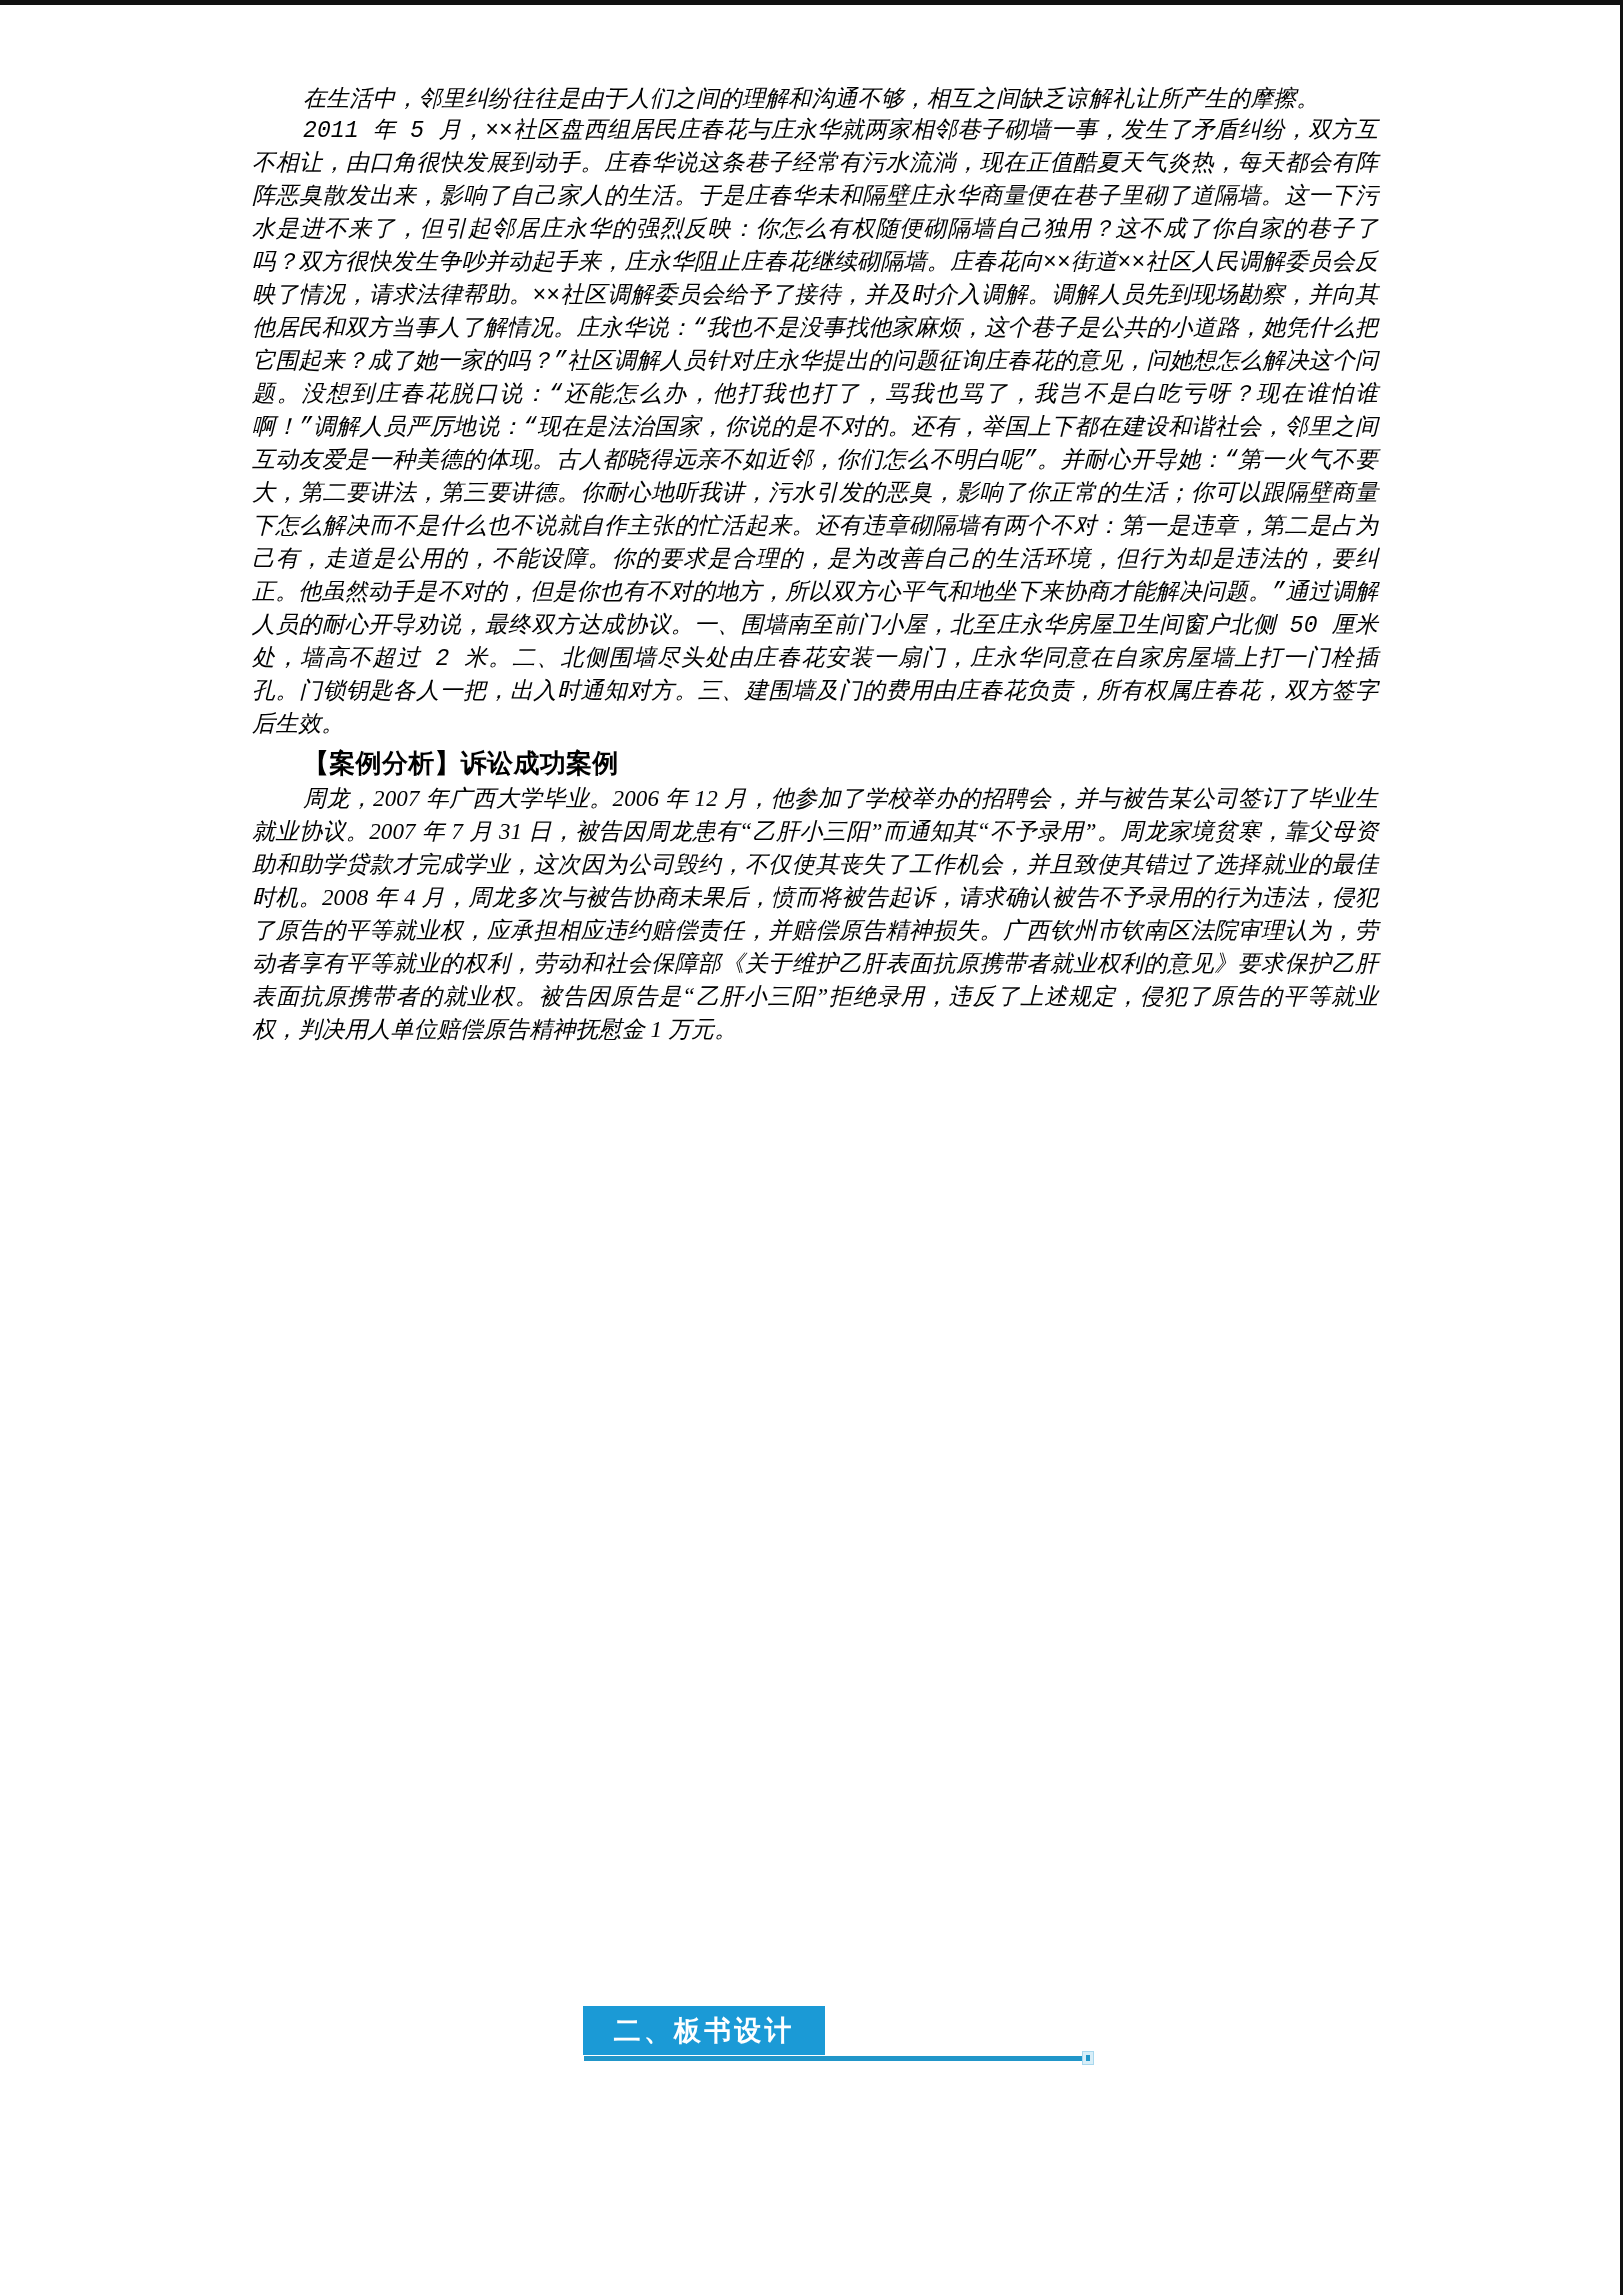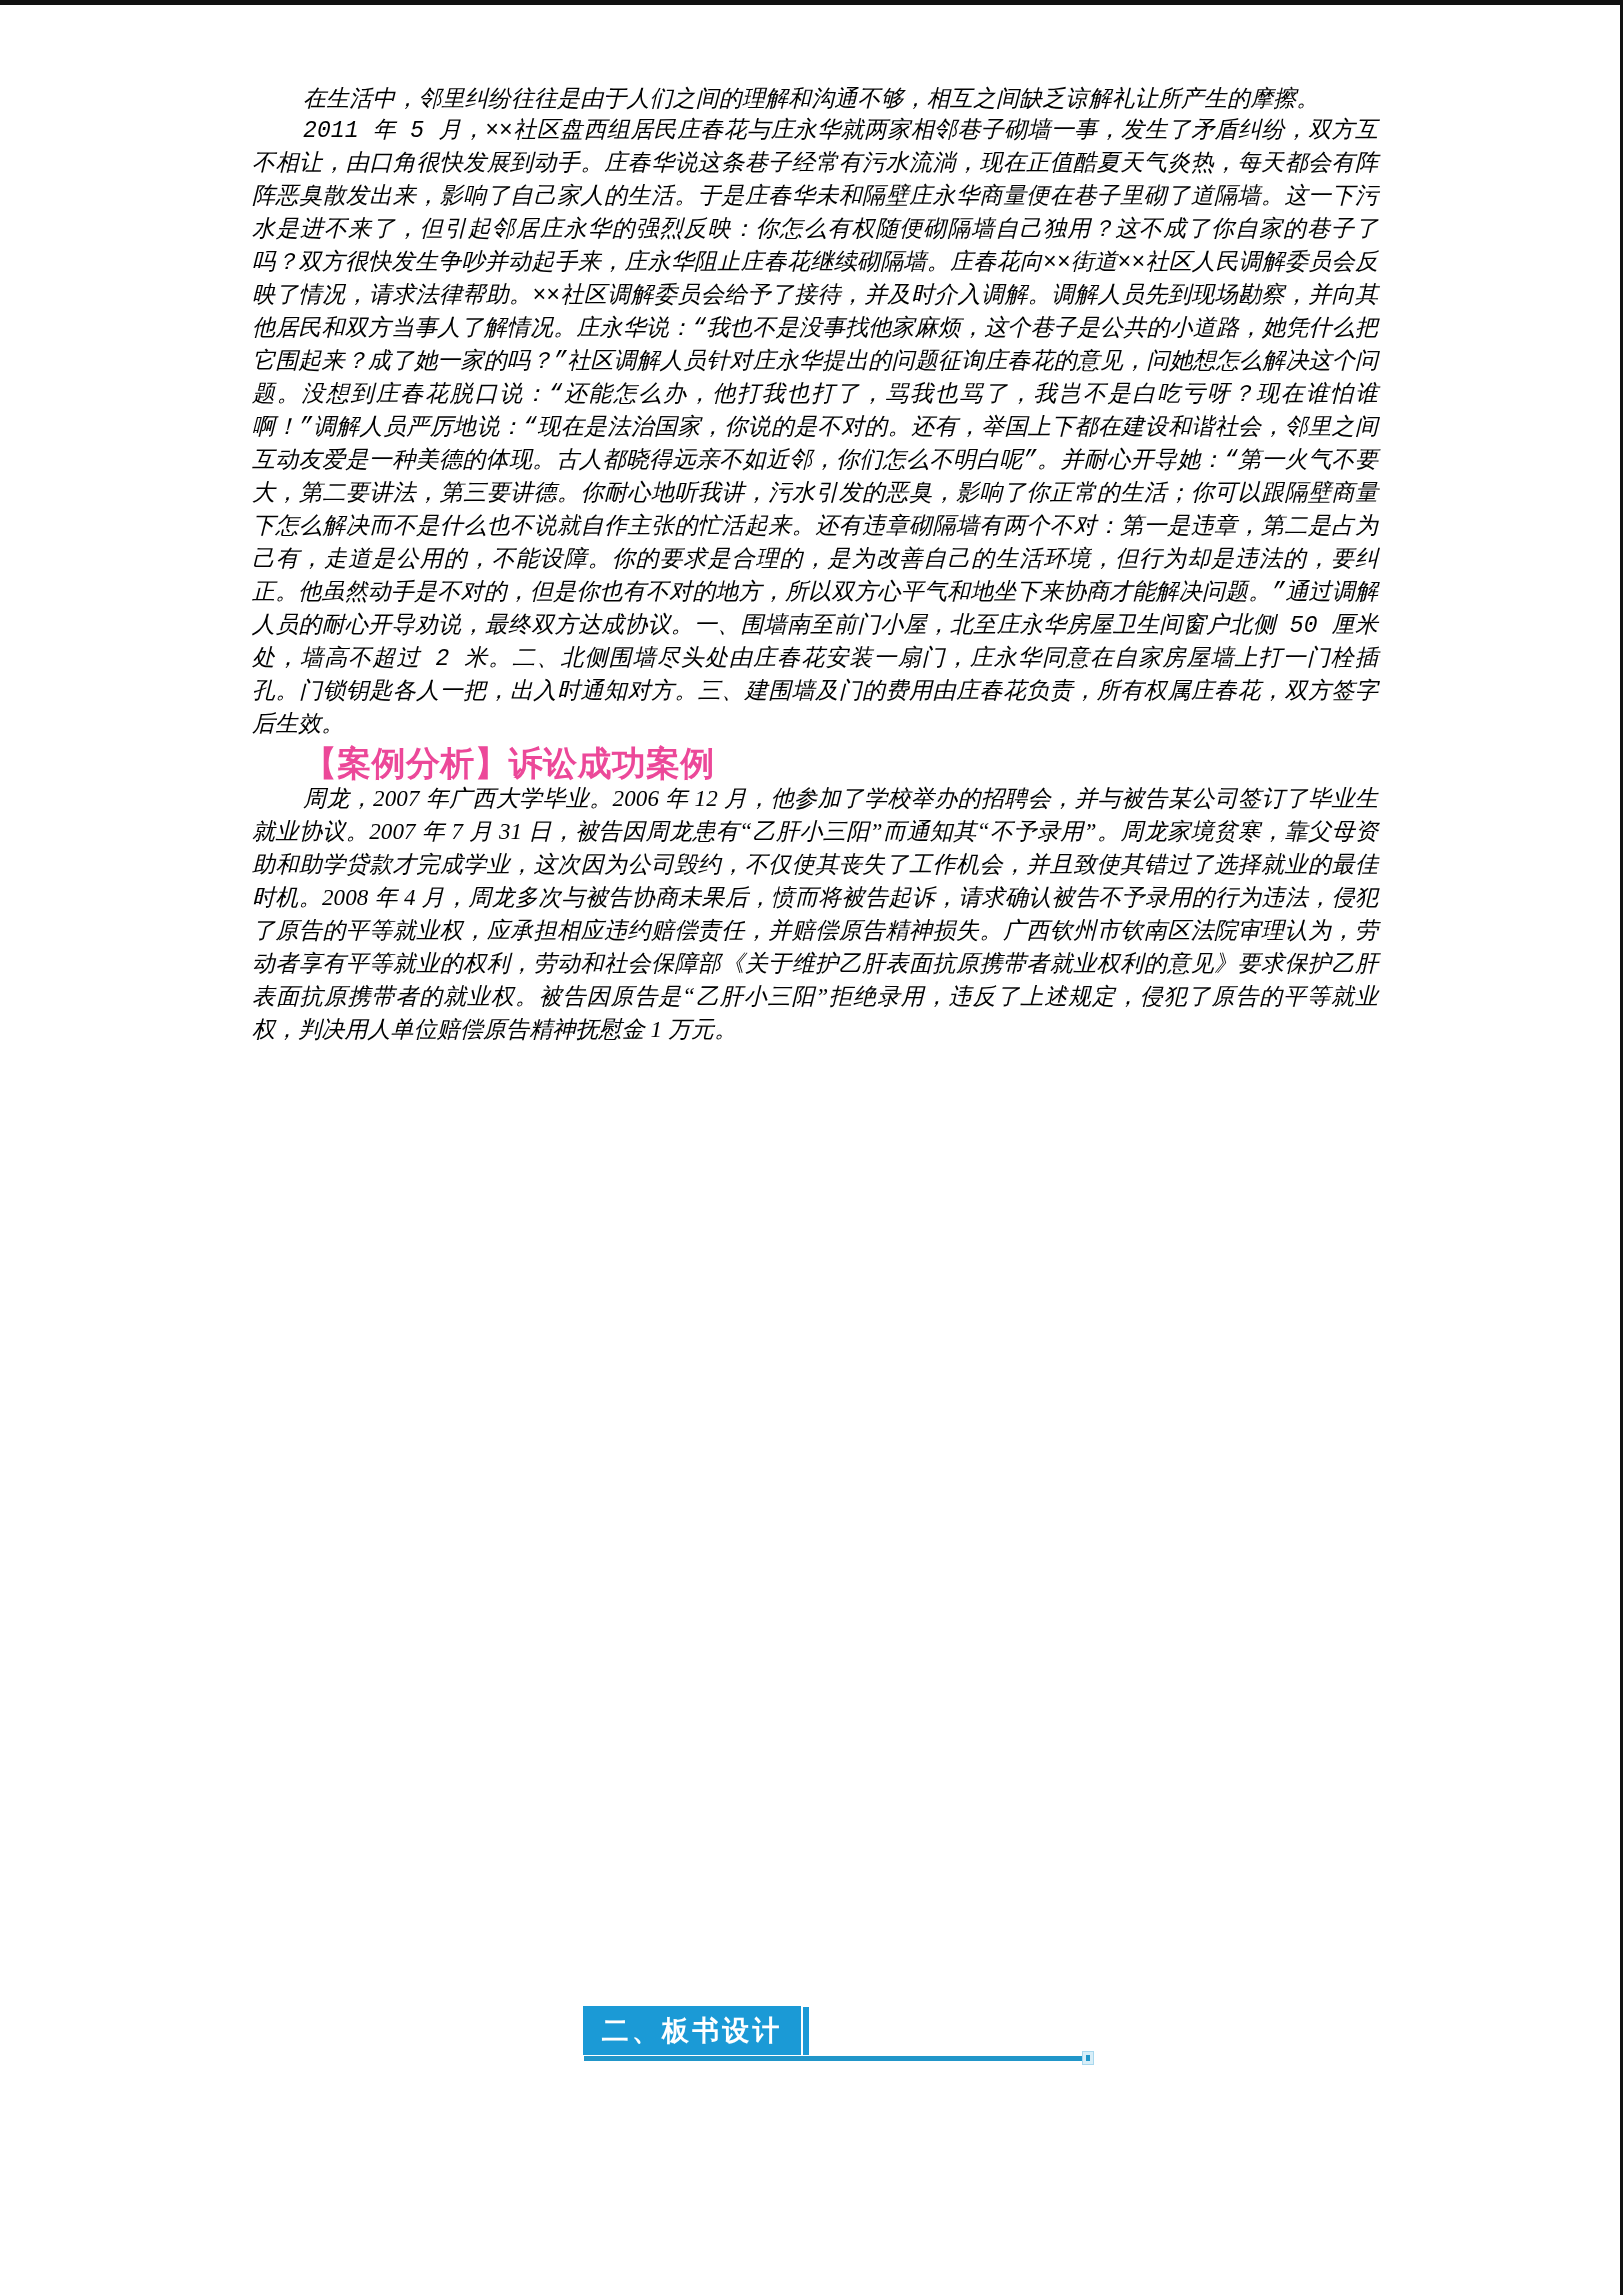--- a/index.html
+++ b/index.html
@@ -56,42 +56,42 @@
     font-style: italic;
     font-weight: 500;
   }
   .para + .para {
     margin-top: 0;
     font-family: Liberation Mono, monospace;
   }
 
   .heading {
     font-family: "DejaVu Sans", "Liberation Sans", sans-serif;
-    font-size: 34px;
+    font-size: 26px;
     line-height: 35px;
     font-weight: bold;
-    color: #ec4899;
+    color: #000000;
     text-indent: 51px;
     margin: 4.1px 0 1.4px 0;
     letter-spacing: 0.3px;
   }
 
   
   .banner {
     position: absolute;
     left: 583px;
     top: 2006px;
     width: 477px;
     height: 65px;
   }
   .banner-box {
     position: absolute;
     left: 0;
     top: 0;
-    width: 218px;
+    width: 242px;
     height: 49px;
     background: #1b9ad6;
     display: flex;
     align-items: center;
     justify-content: center;
   }
   .banner-label {
     font-family: "DejaVu Sans", "Liberation Sans", sans-serif;
     font-size: 28px;
     font-weight: bold;

